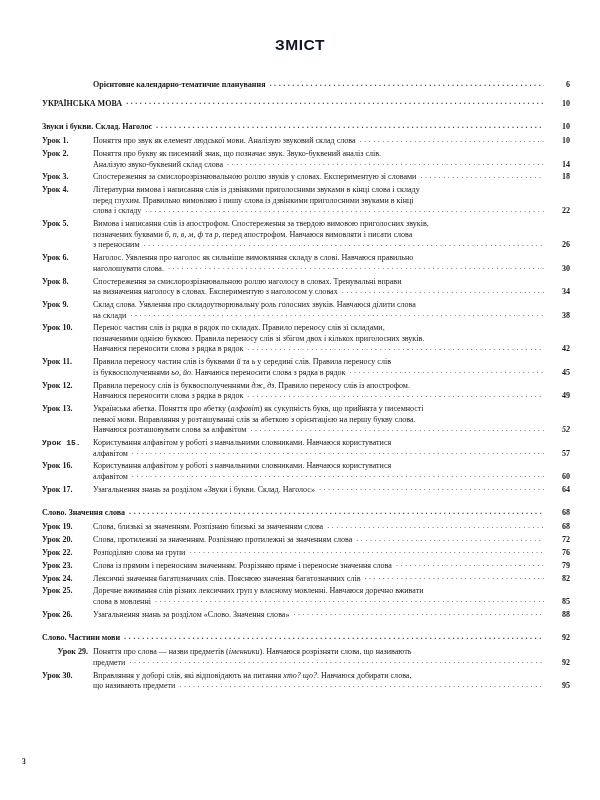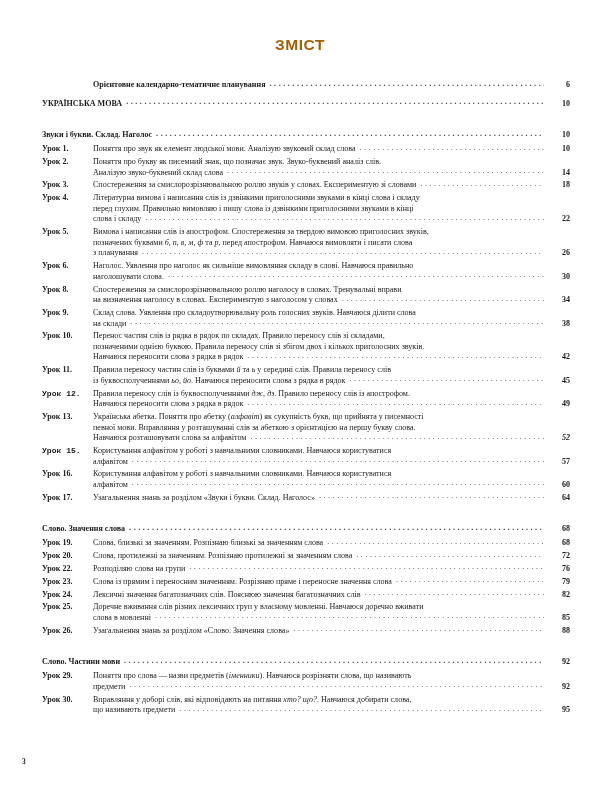--- a/index.html
+++ b/index.html
@@ -24,21 +24,21 @@
   }
   .page-title {
     text-align: center;
     font-family: "Liberation Sans", "DejaVu Sans", sans-serif;
     font-weight: bold;
     font-size: 15.5px;
     letter-spacing: 0.6px;
     margin: 0;
     padding-top: 36px;
     padding-bottom: 0;
-    color: #a16207;
+    color: #0f172a;
   }
   .toc {
     margin: 0;
     padding: 26px 30px 0 42px;
     box-sizing: border-box;
   }
   .row {
     display: flex;
     align-items: flex-start;
     width: 100%;
@@ -81,21 +81,21 @@
     overflow: hidden;
     white-space: nowrap;
     letter-spacing: 2.55px;
     color: #333;
     position: relative;
     top: -1.5px;
   }
   .row.heading { font-weight: bold; }
   .row.heading .body { font-weight: bold; }
   .row.major { margin-top: 6px; margin-bottom: 13px; justify-content: flex-end; }
-  .row.section { margin-top: 21px; margin-bottom: 3.5px; }
+  .row.section { margin-top: 13px; margin-bottom: 3.5px; }
   .row.plan { margin-bottom: 8px; }
   .row.plan .body, .row.plan .num { font-weight: bold; }
 
   .row.lesson { margin-bottom: 2.2px; }
   .row.lesson .body { font-weight: normal; }
 
   em { font-style: italic; }
 
   .folio {
     position: absolute;
@@ -184,21 +184,21 @@
           </div>
         </div>
         <div class="num" style="align-self: flex-end;">22</div>
       </div>
       <div class="row lesson">
         <div class="label" style="align-self: flex-start;">Урок 5.</div>
         <div class="body">
           <div>Вимова і написання слів із апострофом. Спостереження за твердою вимовою приголосних звуків,</div>
           <div>позначених буквами <em>б, п, в, м, ф</em> та <em>р</em>, перед апострофом. Навчаюся вимовляти і писати слова</div>
           <div class="lastline">
-            <span class="seg">з планування</span>
+            <span class="seg">з переносним</span>
             <span class="fill">................................................................................................................................................................</span>
           </div>
         </div>
         <div class="num" style="align-self: flex-end;">26</div>
       </div>
       <div class="row lesson">
         <div class="label" style="align-self: flex-start;">Урок 6.</div>
         <div class="body">
           <div>Наголос. Уявлення про наголос як сильніше вимовляння складу в слові. Навчаюся правильно</div>
           <div class="lastline">
@@ -247,21 +247,21 @@
         <div class="body">
           <div>Правила переносу частин слів із буквами <em>й</em> та <em>ь</em> у середині слів. Правила переносу слів</div>
           <div class="lastline">
             <span class="seg">із буквосполученнями <em>ьо, йо</em>. Навчаюся переносити слова з рядка в рядок</span>
             <span class="fill">................................................................................................................................................................</span>
           </div>
         </div>
         <div class="num" style="align-self: flex-end;">45</div>
       </div>
       <div class="row lesson">
-        <div class="label" style="align-self: flex-start; font-family: Liberation Mono, monospace;">Урок 12.</div>
+        <div class="label" style="align-self: flex-start;">Урок 12.</div>
         <div class="body">
           <div>Правила переносу слів із буквосполученнями <em>дж, дз</em>. Правило переносу слів із апострофом.</div>
           <div class="lastline">
             <span class="seg">Навчаюся переносити слова з рядка в рядок</span>
             <span class="fill">................................................................................................................................................................</span>
           </div>
         </div>
         <div class="num" style="align-self: flex-end;">49</div>
       </div>
       <div class="row lesson">
@@ -391,21 +391,21 @@
       <div class="row section heading">
         <div class="body">
           <div class="lastline">
             <span class="seg">Слово. Частини мови</span>
             <span class="fill">................................................................................................................................................................</span>
           </div>
         </div>
         <div class="num">92</div>
       </div>
       <div class="row lesson">
-        <div class="label" style="align-self: flex-start;">Урок 29.</div>
+        <div class="label" style="align-self: flex-start; text-align: right;">Урок 29.</div>
         <div class="body">
           <div>Поняття про слова — назви предметів (<em>іменники</em>). Навчаюся розрізняти слова, що називають</div>
           <div class="lastline">
             <span class="seg">предмети</span>
             <span class="fill">................................................................................................................................................................</span>
           </div>
         </div>
         <div class="num" style="align-self: flex-end;">92</div>
       </div>
       <div class="row lesson">

